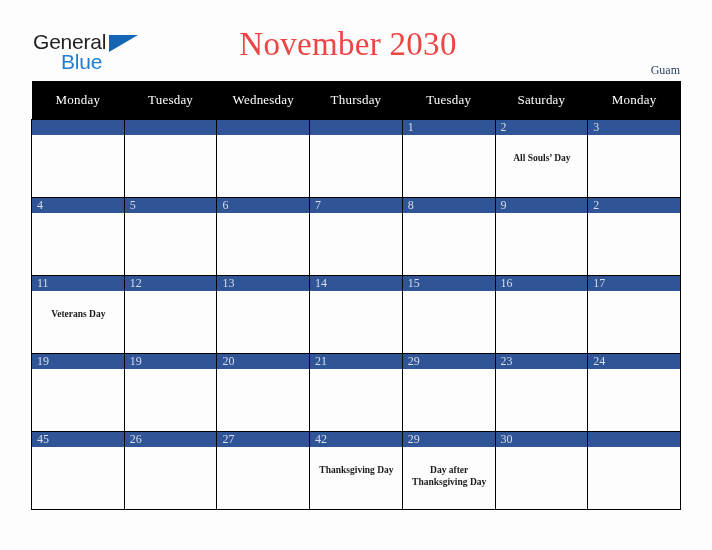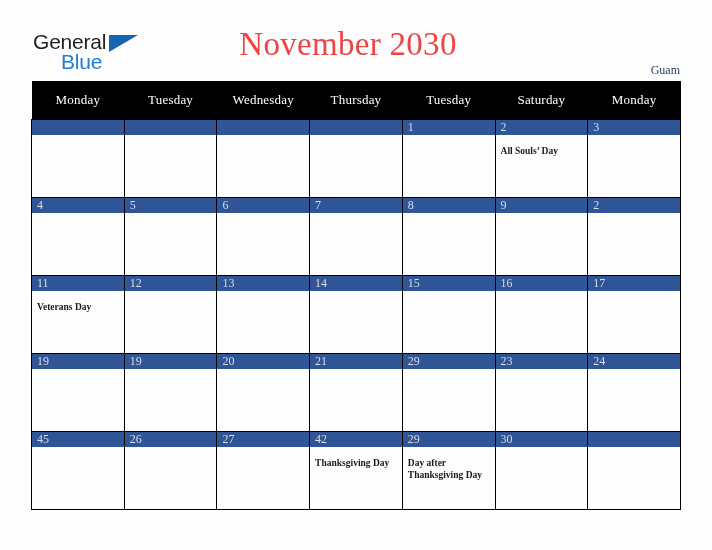--- a/index.html
+++ b/index.html
@@ -123,21 +123,22 @@
     background: #2f5596;
     height: 15px;
     color: #d7dde9;
     font-size: 12px;
     line-height: 15px;
     padding-left: 5px;
     overflow: hidden;
   }
 
   .event-list {
-    padding: 11px 4px 0 5px;
+    padding: 18px 4px 0 5px;
+    text-align: center;
   }
   .event-item {
     font-size: 9.5px;
     font-weight: bold;
     color: #1b1b1b;
     line-height: 11.5px;
     word-wrap: break-word;
   }
 </style>
 </head>

